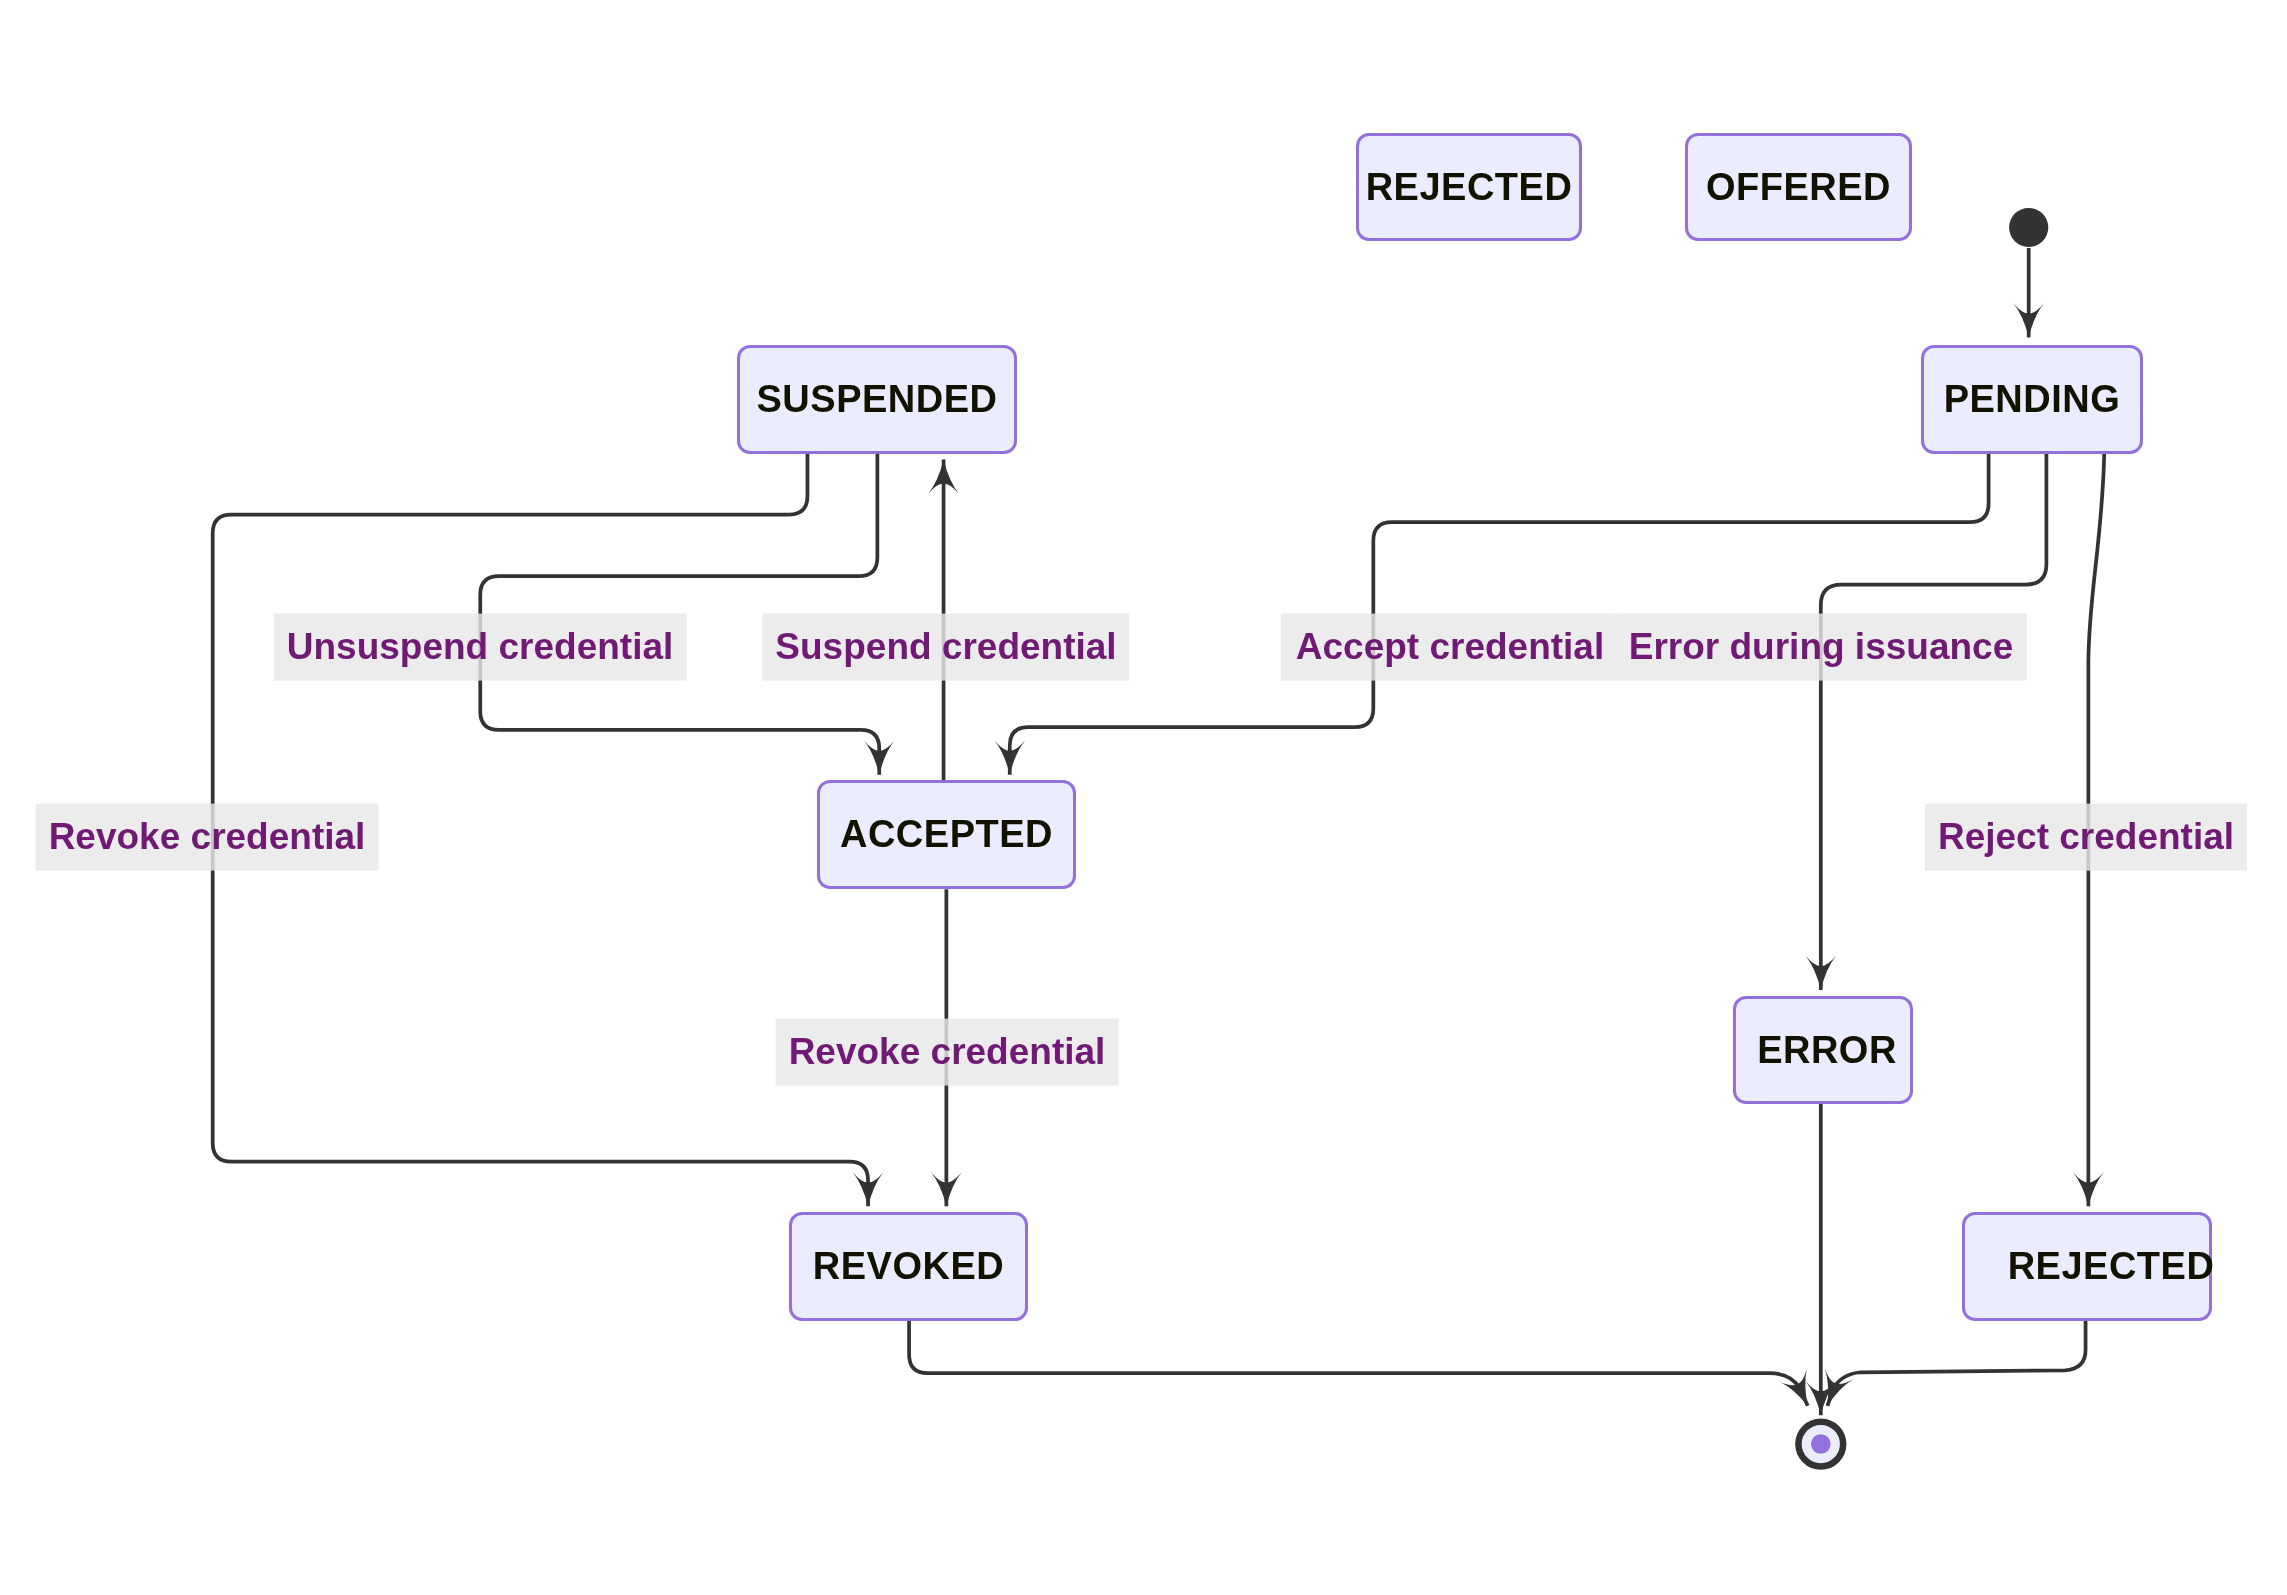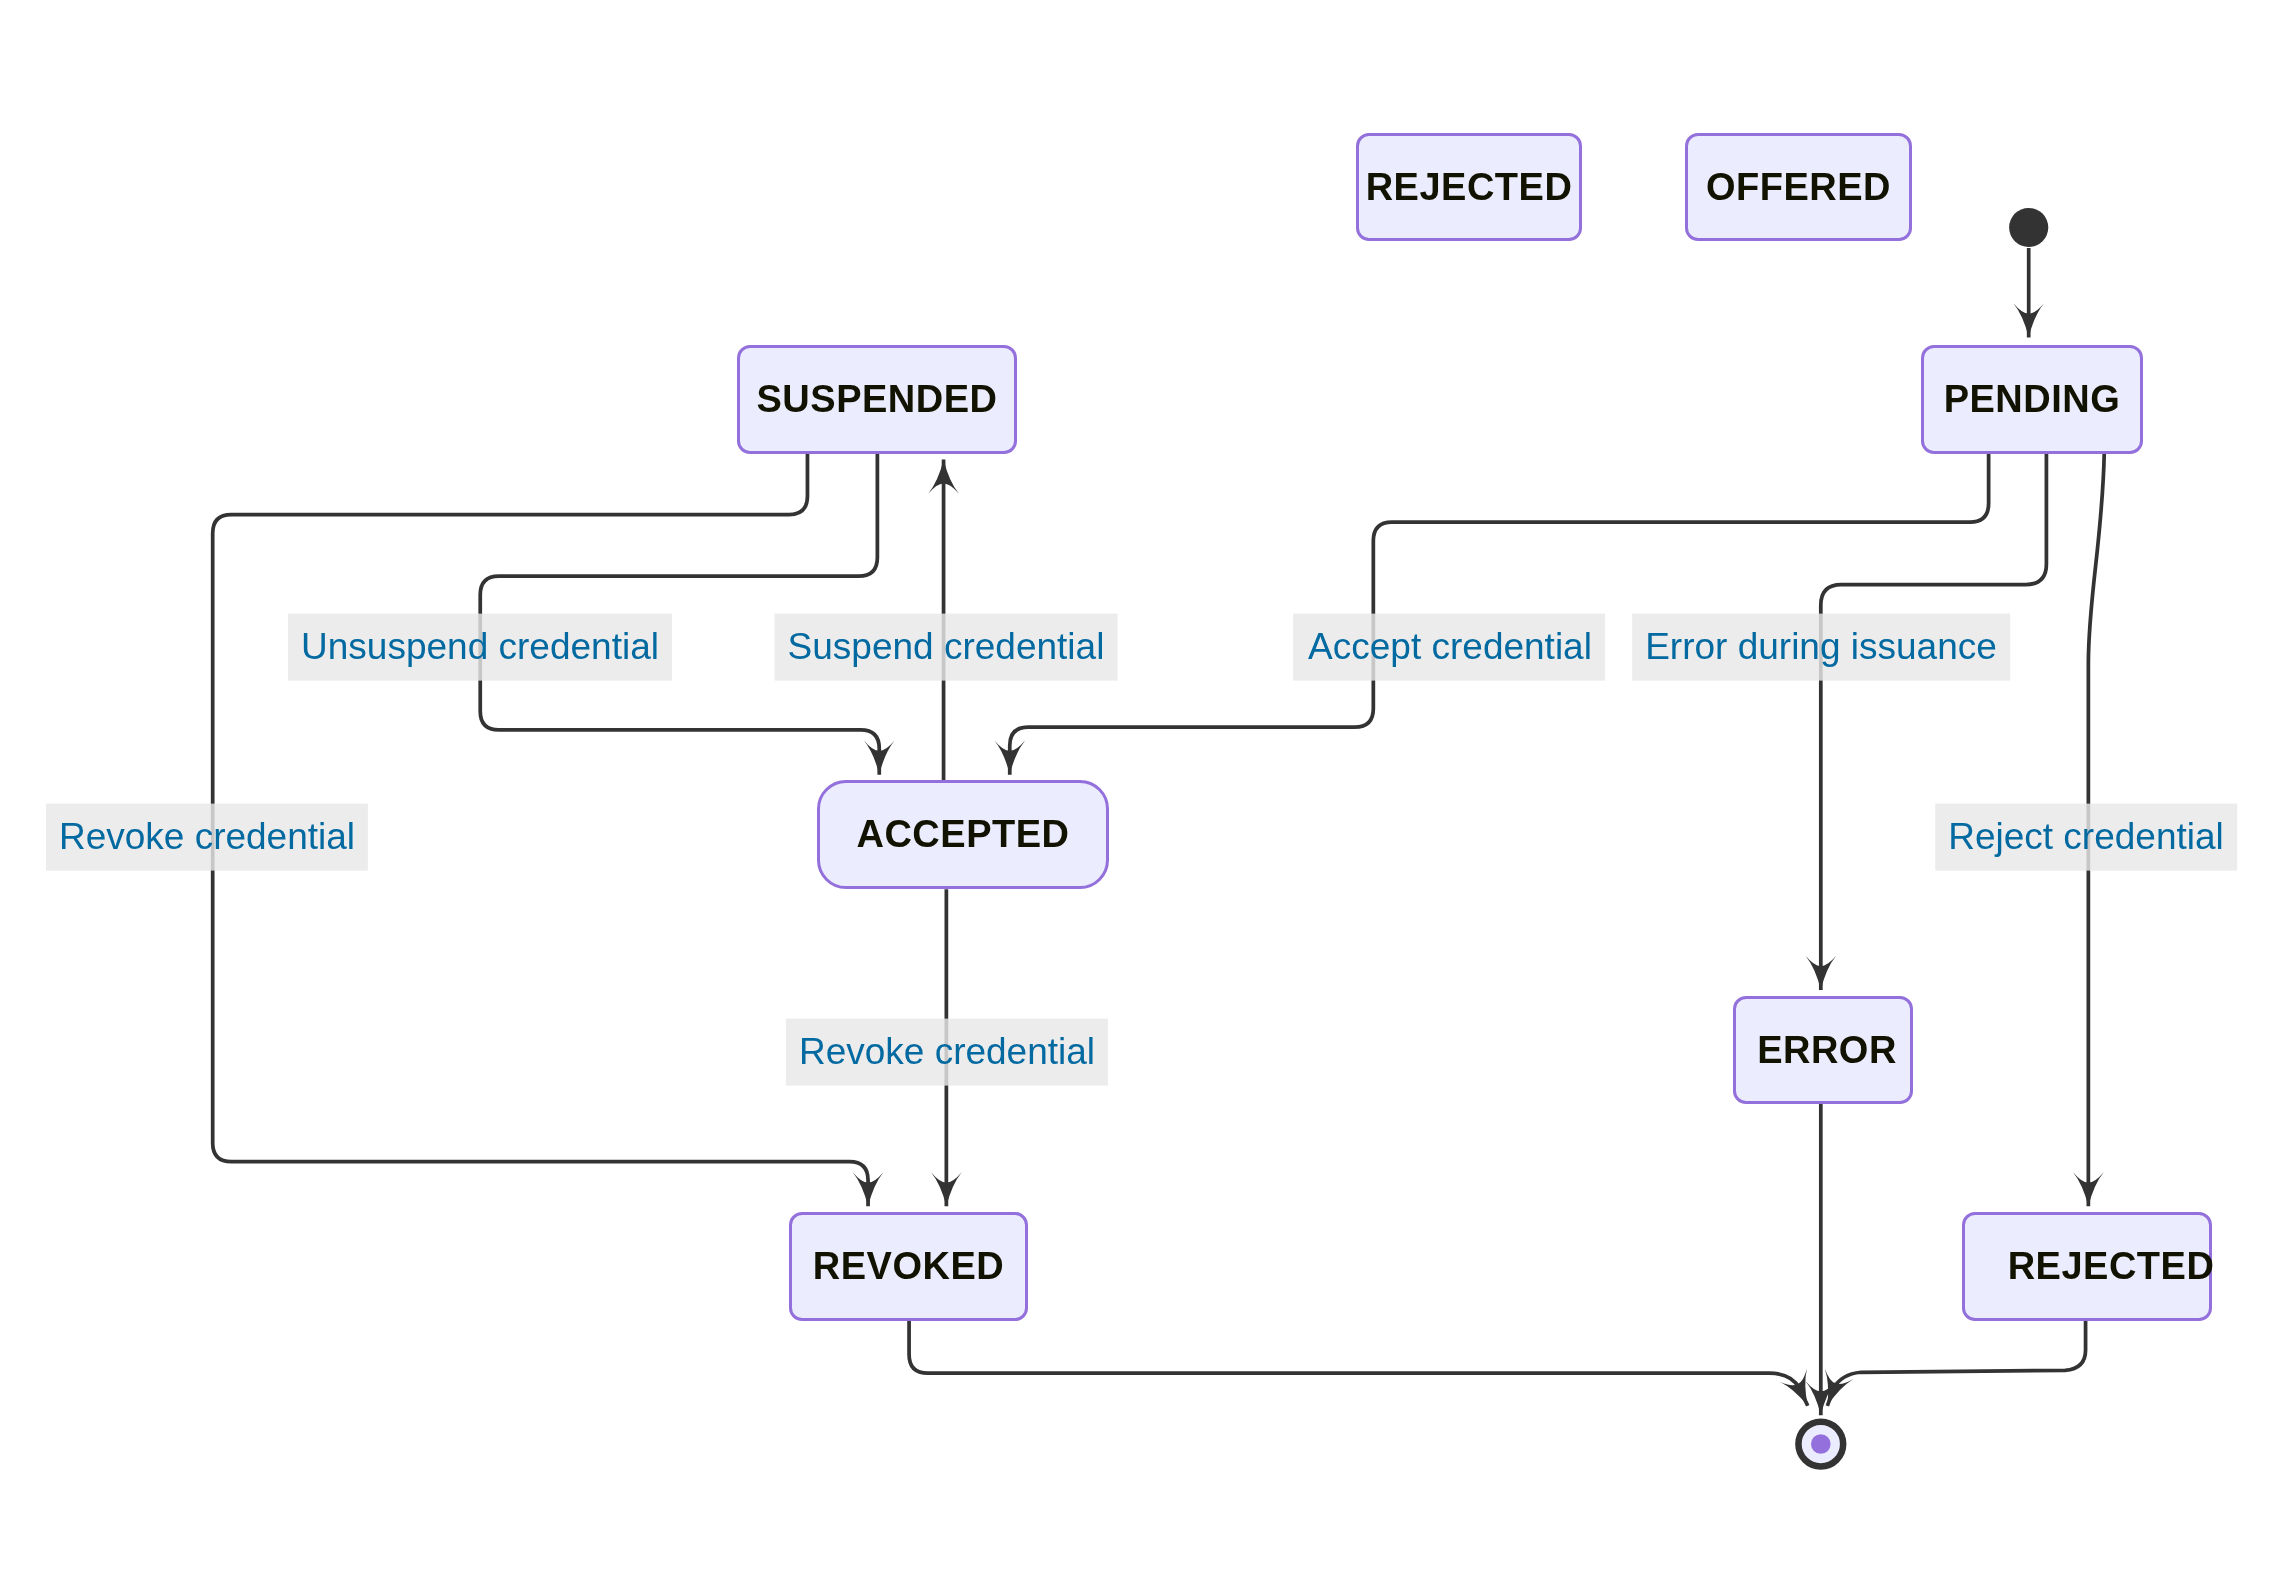--- a/index.html
+++ b/index.html
@@ -24,22 +24,22 @@
     border-radius:13px;
     display:flex; align-items:center; justify-content:center;
     font-size:38px; font-weight:600; color:#121200;
     letter-spacing:0.5px;
     white-space:nowrap;
   }
   .edge-label {
     position:absolute;
     transform:translate(-50%,-50%);
     background:rgba(232,232,232,0.82);
-    color:#0369a1;
-    font-size:37px; font-weight:400;
+    color:#701a75;
+    font-size:37px; font-weight:700;
     line-height:50px;
     padding:8.4px 13px;
     white-space:nowrap;
   }
 </style>
 </head>
 <body>
 
 <div class="stage">
 
@@ -66,21 +66,21 @@
 
     <circle cx="1953" cy="1549" r="24" fill="#ECECFF" stroke="#333333" stroke-width="7"></circle>
     <circle cx="1953" cy="1549" r="10.5" fill="#9370DB"></circle>
   </svg>
 
   <div id="nodes">
       <div class="state" style="left: 1356px; top: 133px; width: 226px; height: 108px;">REJECTED</div>
       <div class="state" style="left: 1685px; top: 133px; width: 227px; height: 108px;">OFFERED</div>
       <div class="state" style="left: 737px; top: 345px; width: 280px; height: 109px;">SUSPENDED</div>
       <div class="state" style="left: 1921px; top: 345px; width: 222px; height: 109px;">PENDING</div>
-      <div class="state" style="left: 817px; top: 780px; width: 292px; height: 109px; border-radius: 29px;">ACCEPTED</div>
+      <div class="state" style="left: 817px; top: 780px; width: 259px; height: 109px;">ACCEPTED</div>
       <div class="state" style="left: 1733px; top: 996px; width: 180px; height: 108px; padding-left: 8px;">ERROR</div>
       <div class="state" style="left: 789px; top: 1212px; width: 239px; height: 109px;">REVOKED</div>
       <div class="state" style="left: 1962px; top: 1212px; width: 250px; height: 109px; padding-left: 48px;">REJECTED</div>
     </div>
   <div id="labels">
       <div class="edge-label" style="left: 1449px; top: 647px; padding-left: 15px;">Accept credential</div>
       <div class="edge-label" style="left: 1821px; top: 647px;">Error during issuance</div>
       <div class="edge-label" style="left: 2086px; top: 837px;">Reject credential</div>
       <div class="edge-label" style="left: 480px; top: 647px;">Unsuspend credential</div>
       <div class="edge-label" style="left: 946px; top: 647px;">Suspend credential</div>

